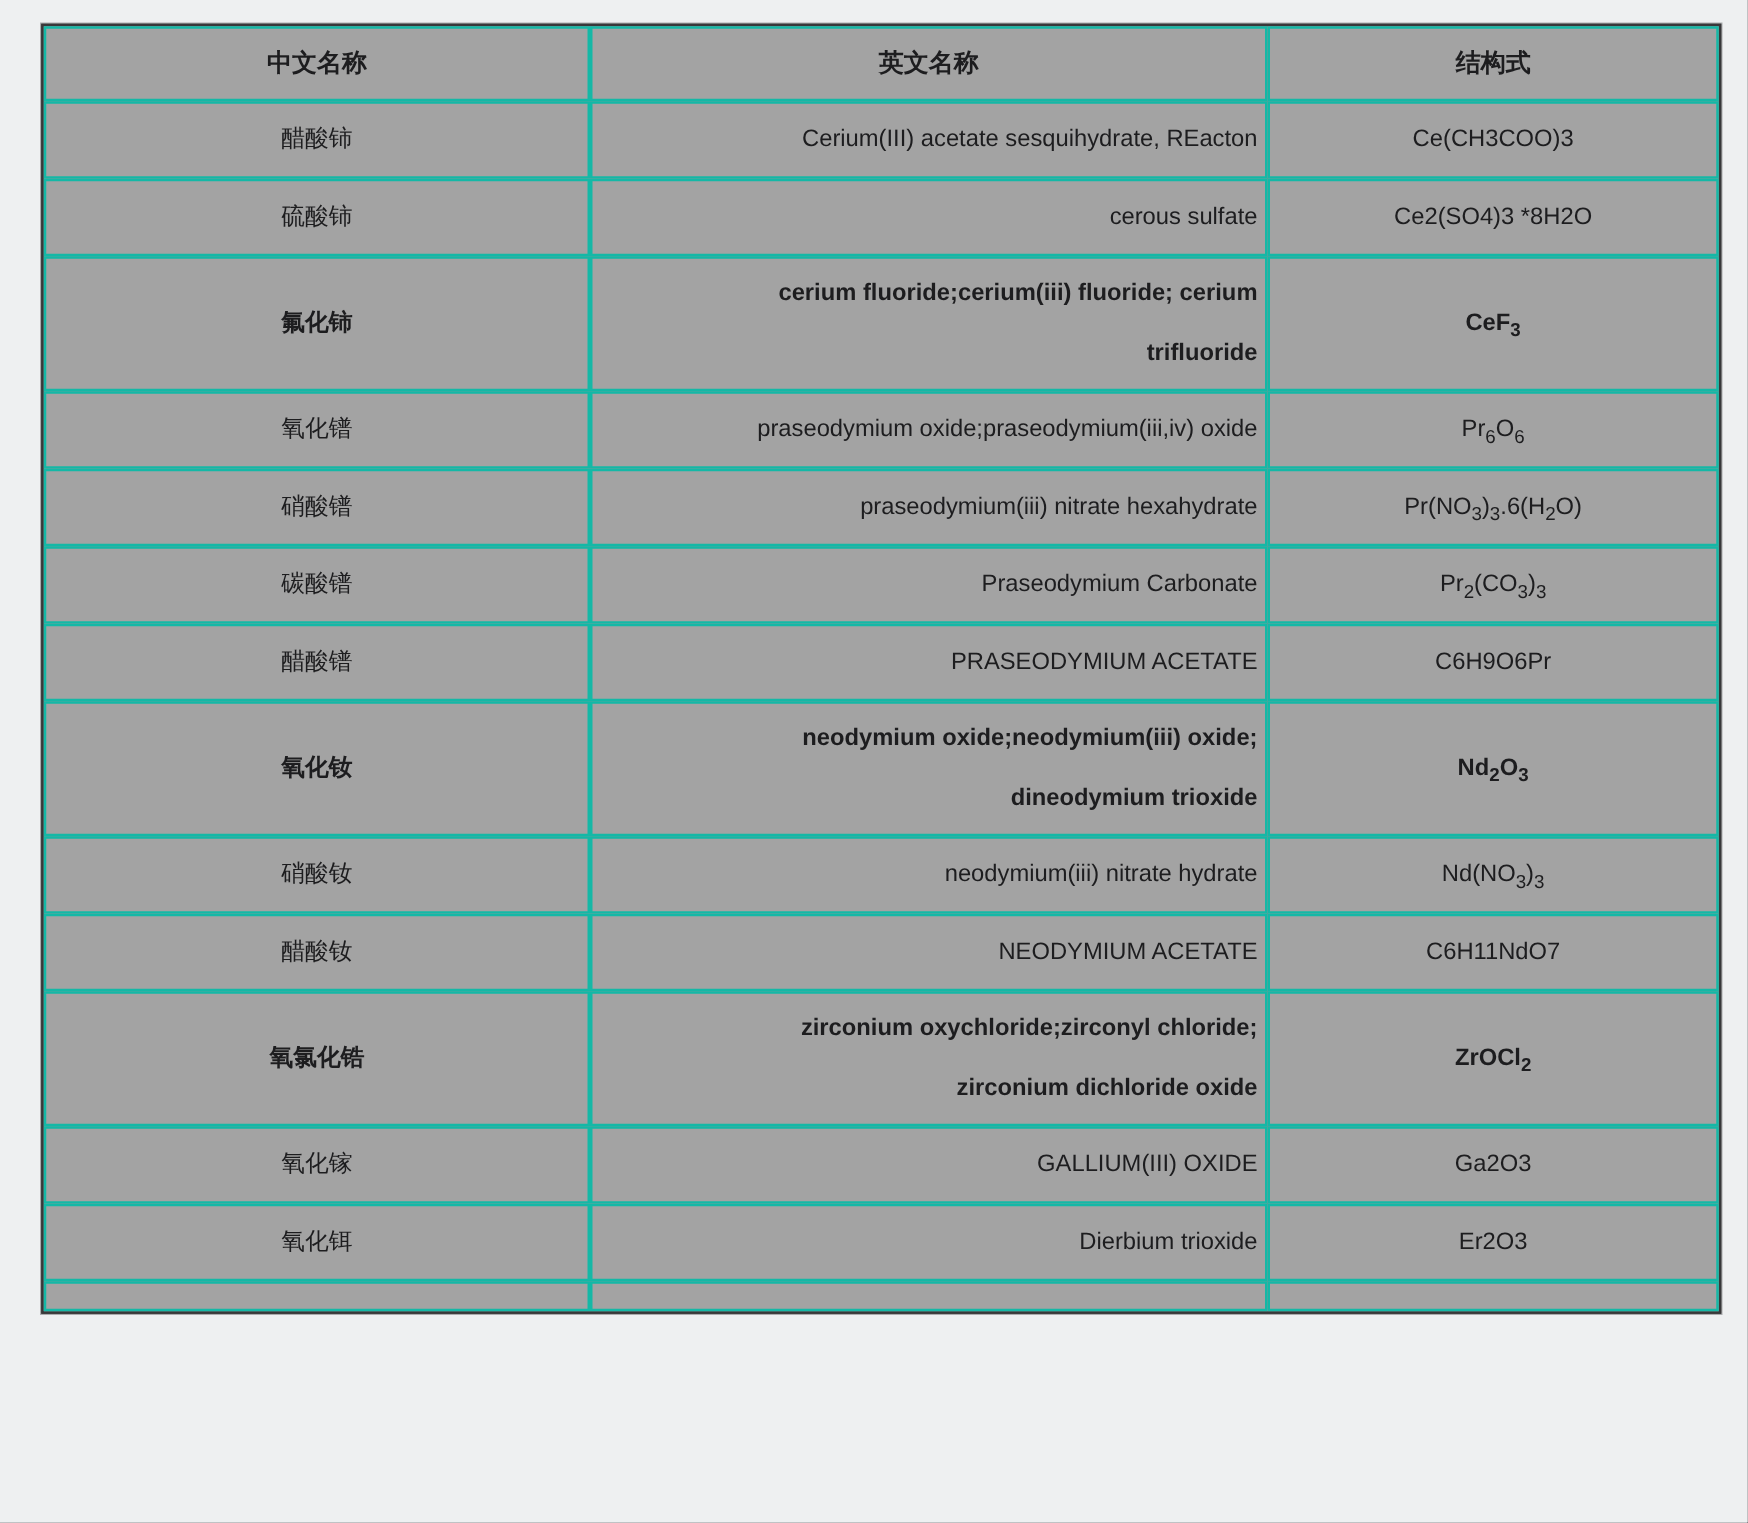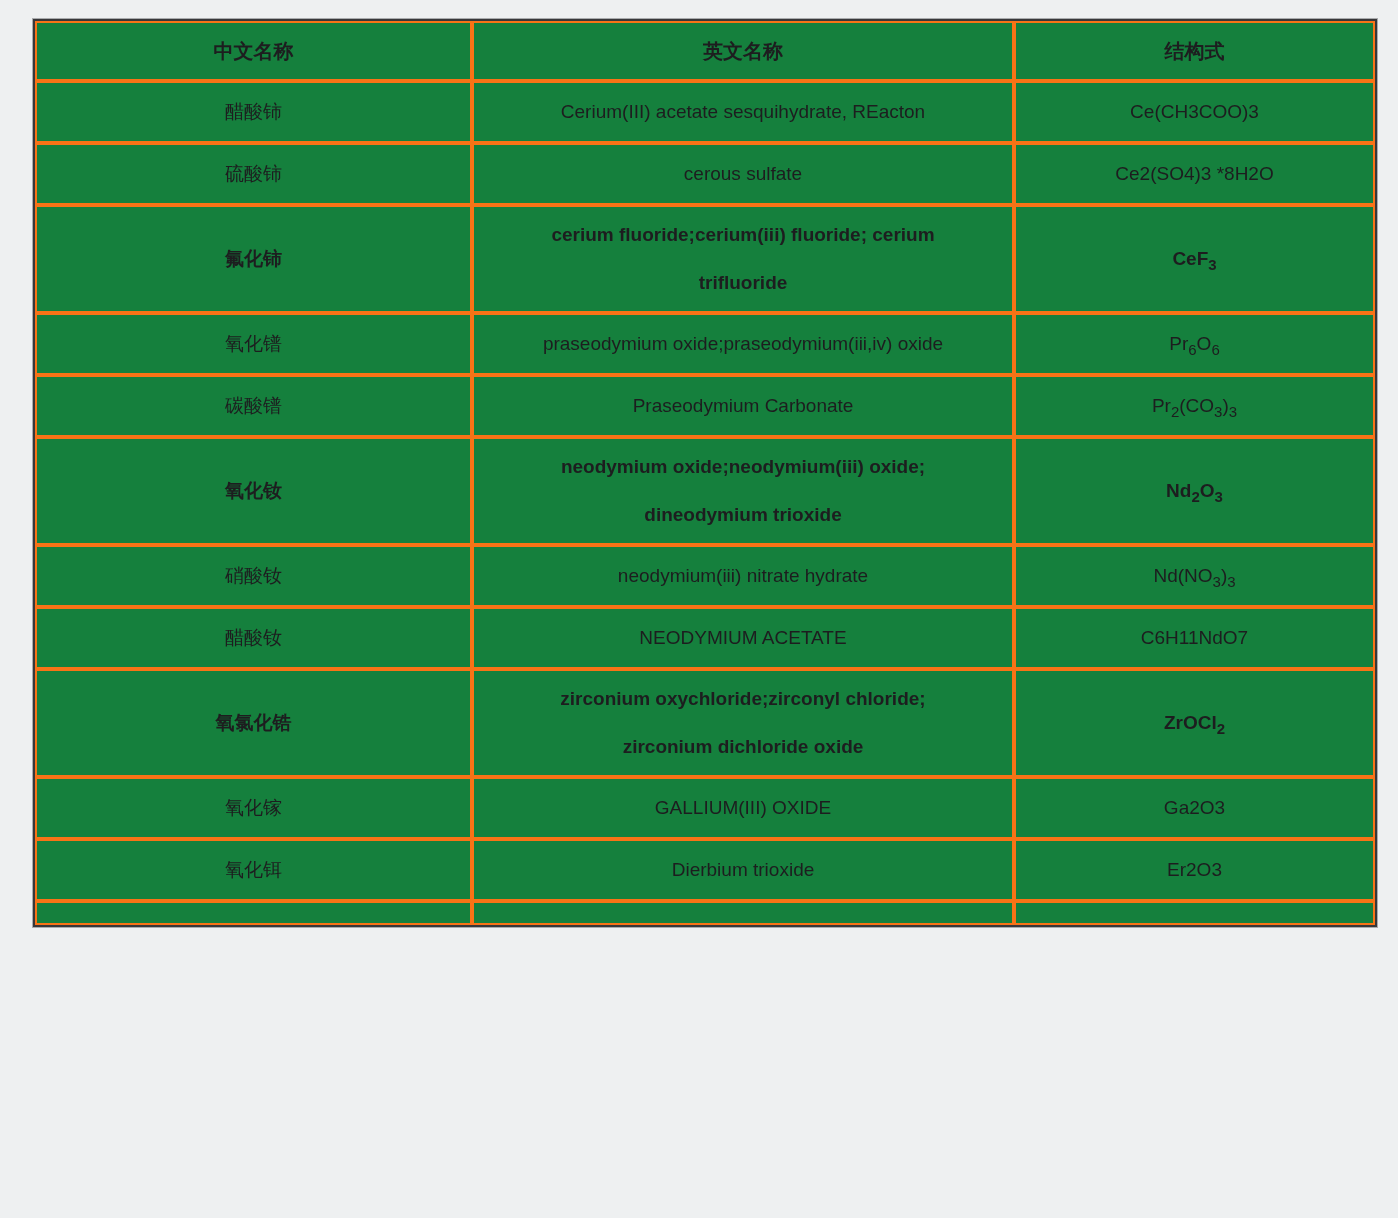--- a/index.html
+++ b/index.html
@@ -23,41 +23,41 @@
     table-layout: fixed;
     width: 1340px;
     border: 2px solid #38383a;
     box-shadow: 0 0 0 1px #a9abad;
     background: #38383a;
   }
   col.c-cn { width: 437px; }
   col.c-en { width: 542px; }
   col.c-f  { width: 361px; }
   th, td {
-    border: 2px solid #f97316;
-    background: #15803d;
+    border: 2px solid #14b8a6;
+    background: #a3a3a3;
     text-align: center;
     vertical-align: middle;
     padding: 0 6px;
     overflow: hidden;
   }
   th {
     height: 56px;
     font-size: 20px;
     font-weight: bold;
     line-height: 1.2;
   }
   td {
     height: 58px;
     font-size: 19px;
     line-height: 48px;
   }
   tr.tall td { height: 104px; font-weight: bold; }
   tr.partial td { height: 20px; }
-  td.en { white-space: pre-line; }
+  td.en { white-space: pre-line; text-align: right; }
   td.formula sub {
     font-size: 15px;
     line-height: 0;
     vertical-align: -5px;
   }
 </style>
 </head>
 <body>
 
 <div class="table-wrap">
@@ -90,23 +90,33 @@
         <td class="en">cerium fluoride;cerium(iii) fluoride; cerium
 trifluoride</td>
         <td class="formula"><span>CeF</span><sub>3</sub></td>
       </tr>
       <tr>
         <td class="cn">氧化镨</td>
         <td class="en">praseodymium oxide;praseodymium(iii,iv) oxide</td>
         <td class="formula"><span>Pr</span><sub>6</sub><span>O</span><sub>6</sub></td>
       </tr>
       <tr>
+        <td class="cn">硝酸镨</td>
+        <td class="en">praseodymium(iii) nitrate hexahydrate</td>
+        <td class="formula"><span>Pr(NO</span><sub>3</sub><span>)</span><sub>3</sub><span>.6(H</span><sub>2</sub><span>O)</span></td>
+      </tr>
+      <tr>
         <td class="cn">碳酸镨</td>
         <td class="en">Praseodymium Carbonate</td>
         <td class="formula"><span>Pr</span><sub>2</sub><span>(CO</span><sub>3</sub><span>)</span><sub>3</sub></td>
+      </tr>
+      <tr>
+        <td class="cn">醋酸镨</td>
+        <td class="en">PRASEODYMIUM ACETATE</td>
+        <td class="formula"><span>C6H9O6Pr</span></td>
       </tr>
       <tr class="tall">
         <td class="cn">氧化钕</td>
         <td class="en">neodymium oxide;neodymium(iii) oxide;
 dineodymium trioxide</td>
         <td class="formula"><span>Nd</span><sub>2</sub><span>O</span><sub>3</sub></td>
       </tr>
       <tr>
         <td class="cn">硝酸钕</td>
         <td class="en">neodymium(iii) nitrate hydrate</td>

